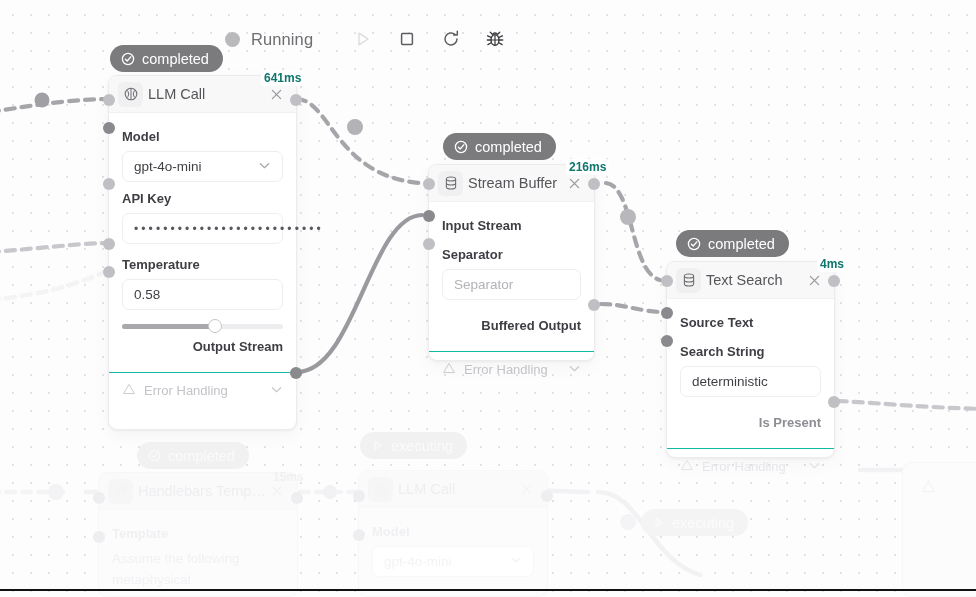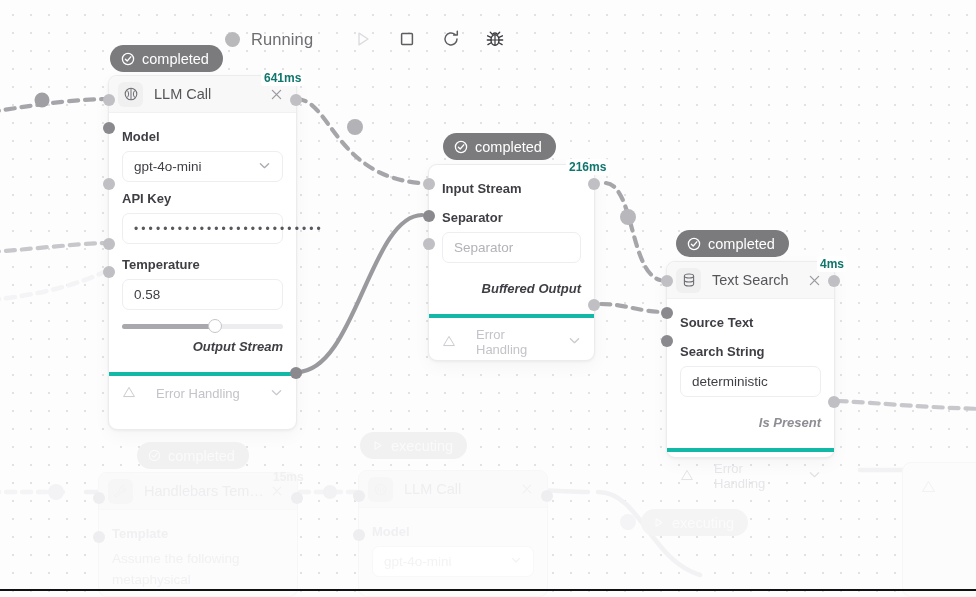--- a/index.html
+++ b/index.html
@@ -77,36 +77,36 @@
     border-radius: 9px 9px 0 0;
     border-bottom: 1px solid #f1f1f2;
   }
   .node-ico {
     width: 25px; height: 25px; border-radius: 6px;
     background: #f0f0f1;
     display: flex; align-items: center; justify-content: center;
     flex: none;
   }
   .node-title {
-    margin-left: 11px;
+    margin-left: 5px;
     font-size: 14.5px; color: #55555a;
     flex: 1 1 auto;
     overflow: hidden; white-space: nowrap; text-overflow: ellipsis;
   }
   .node-close {
     width: 18px; height: 18px; flex: none;
     display: flex; align-items: center; justify-content: center;
   }
   .node-body { padding: 11px 13px 9px 13px; position: relative; }
 
   .field-label {
     font-size: 13px; color: #3e3e44; font-weight: 600;
     margin: 5px 0 7px 0; line-height: 15px;
   }
-  .field-label.right { text-align: right; font-style: italic; }
+  .field-label.right { text-align: right; }
   .field-label.muted { color: #8d8d93; font-weight: 600; }
 
   .input-box {
     height: 31px; border: 1px solid #eeeef0; border-radius: 7px;
     display: flex; align-items: center; padding: 0 11px;
     font-size: 13.5px; color: #3f3f45;
     margin-bottom: 9px;
     background: #fff;
   }
   .input-box .chev { margin-left: auto; }
@@ -130,22 +130,22 @@
     position: absolute; top: 5px; left: 0; height: 5px;
     border-radius: 3px; background: #a9a9ad;
   }
   .slider .thumb {
     position: absolute; top: 0; width: 14px; height: 14px;
     border-radius: 50%; background: #fff; border: 1.5px solid #c6c6ca;
     transform: translateX(-7px);
   }
 
   .err-row {
-    display: flex; align-items: center; gap: 20px;
-    border-top: 4px solid #14b8a6;
+    display: flex; align-items: center; gap: 8px;
+    border-top: 1px solid #14b8a6;
     margin: 8px -13px 0 -13px;
     padding: 9px 13px 2px 13px;
     font-size: 13px; color: #c3c3c9;
   }
   .err-row .chev { margin-left: auto; }
 
   
   .port {
     position: absolute;
     width: 12px; height: 12px; border-radius: 50%;
@@ -443,20 +443,35 @@
   <div class="badge" style="left:443px; top:133px;">
     <svg width="14" height="14" viewBox="0 0 14 14">
       <circle cx="7" cy="7" r="5.6" fill="none" stroke="#ffffff" stroke-width="1.3"></circle>
       <path d="M4.4 7.2 L6.2 9 L9.8 4.8" fill="none" stroke="#ffffff" stroke-width="1.3" stroke-linecap="round" stroke-linejoin="round"></path>
     </svg>
     <span>completed</span>
   </div>
   <div class="timing" style="left:566px; top:159px;">216ms</div>
 
   <div class="node" style="left:428px; top:164px; width:167px; height:197px;">
+    <div class="node-head">
+      <span class="node-ico">
+        <svg width="16" height="16" viewBox="0 0 16 16">
+          <ellipse cx="8" cy="4" rx="4.6" ry="2" fill="none" stroke="#6e6e74" stroke-width="1.1"></ellipse>
+          <path d="M3.4 4 V12 a4.6 2 0 0 0 9.2 0 V4" fill="none" stroke="#6e6e74" stroke-width="1.1"></path>
+          <path d="M3.4 8 a4.6 2 0 0 0 9.2 0" fill="none" stroke="#6e6e74" stroke-width="1.1"></path>
+        </svg>
+      </span>
+      <span class="node-title">Stream Buffer</span>
+      <span class="node-close">
+        <svg width="13" height="13" viewBox="0 0 12 12">
+          <path d="M2.2 2.2 L9.8 9.8 M9.8 2.2 L2.2 9.8" stroke="#9a9aa0" stroke-width="1.2" stroke-linecap="round"></path>
+        </svg>
+      </span>
+    </div>
     <div class="node-body">
       <div class="field-label">Input Stream</div>
       <div class="field-label" style="margin-top:14px;">Separator</div>
       <div class="input-box placeholder">
         <span>Separator</span>
       </div>
       <div class="field-label right" style="margin-top:18px;">Buffered Output</div>
 
       <div class="err-row" style="margin-top:18px;">
         <span>

